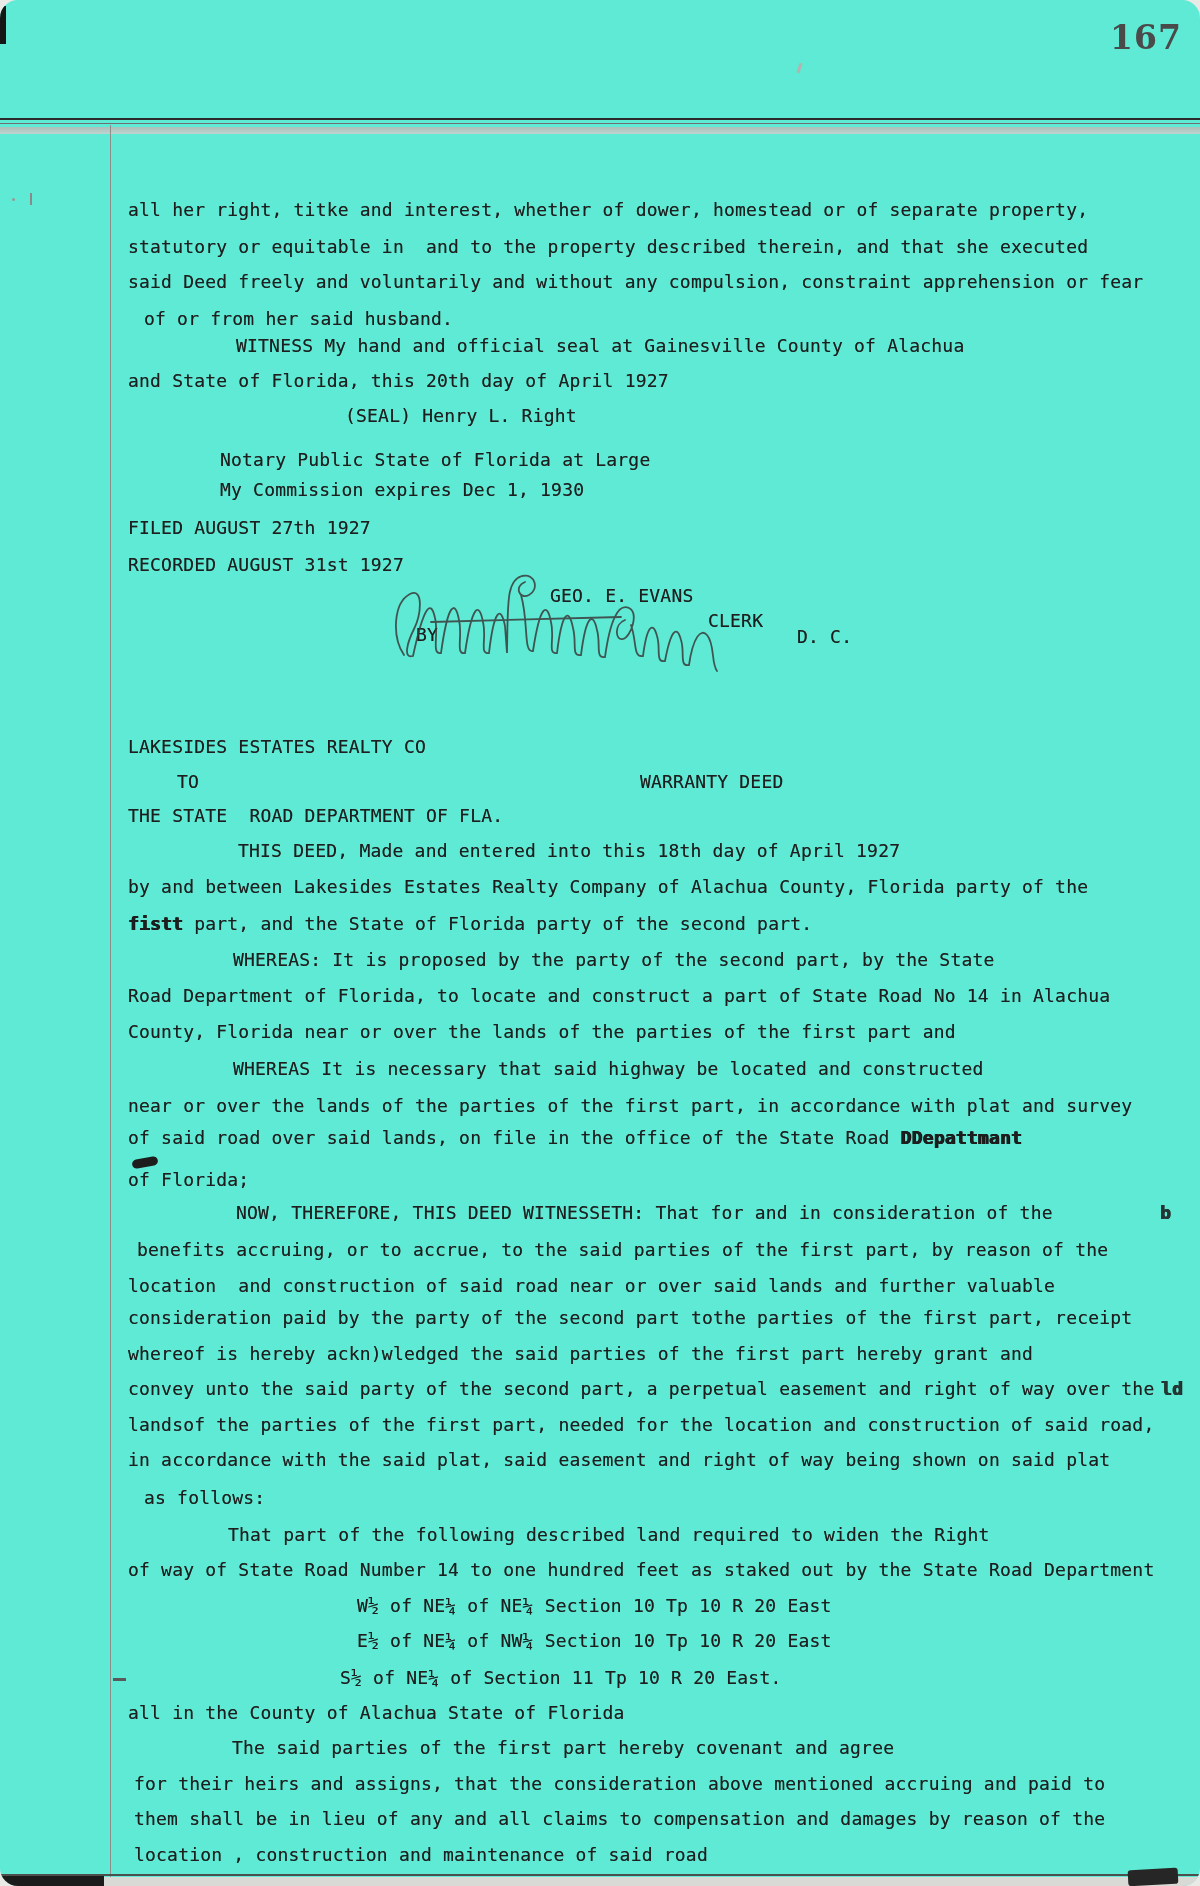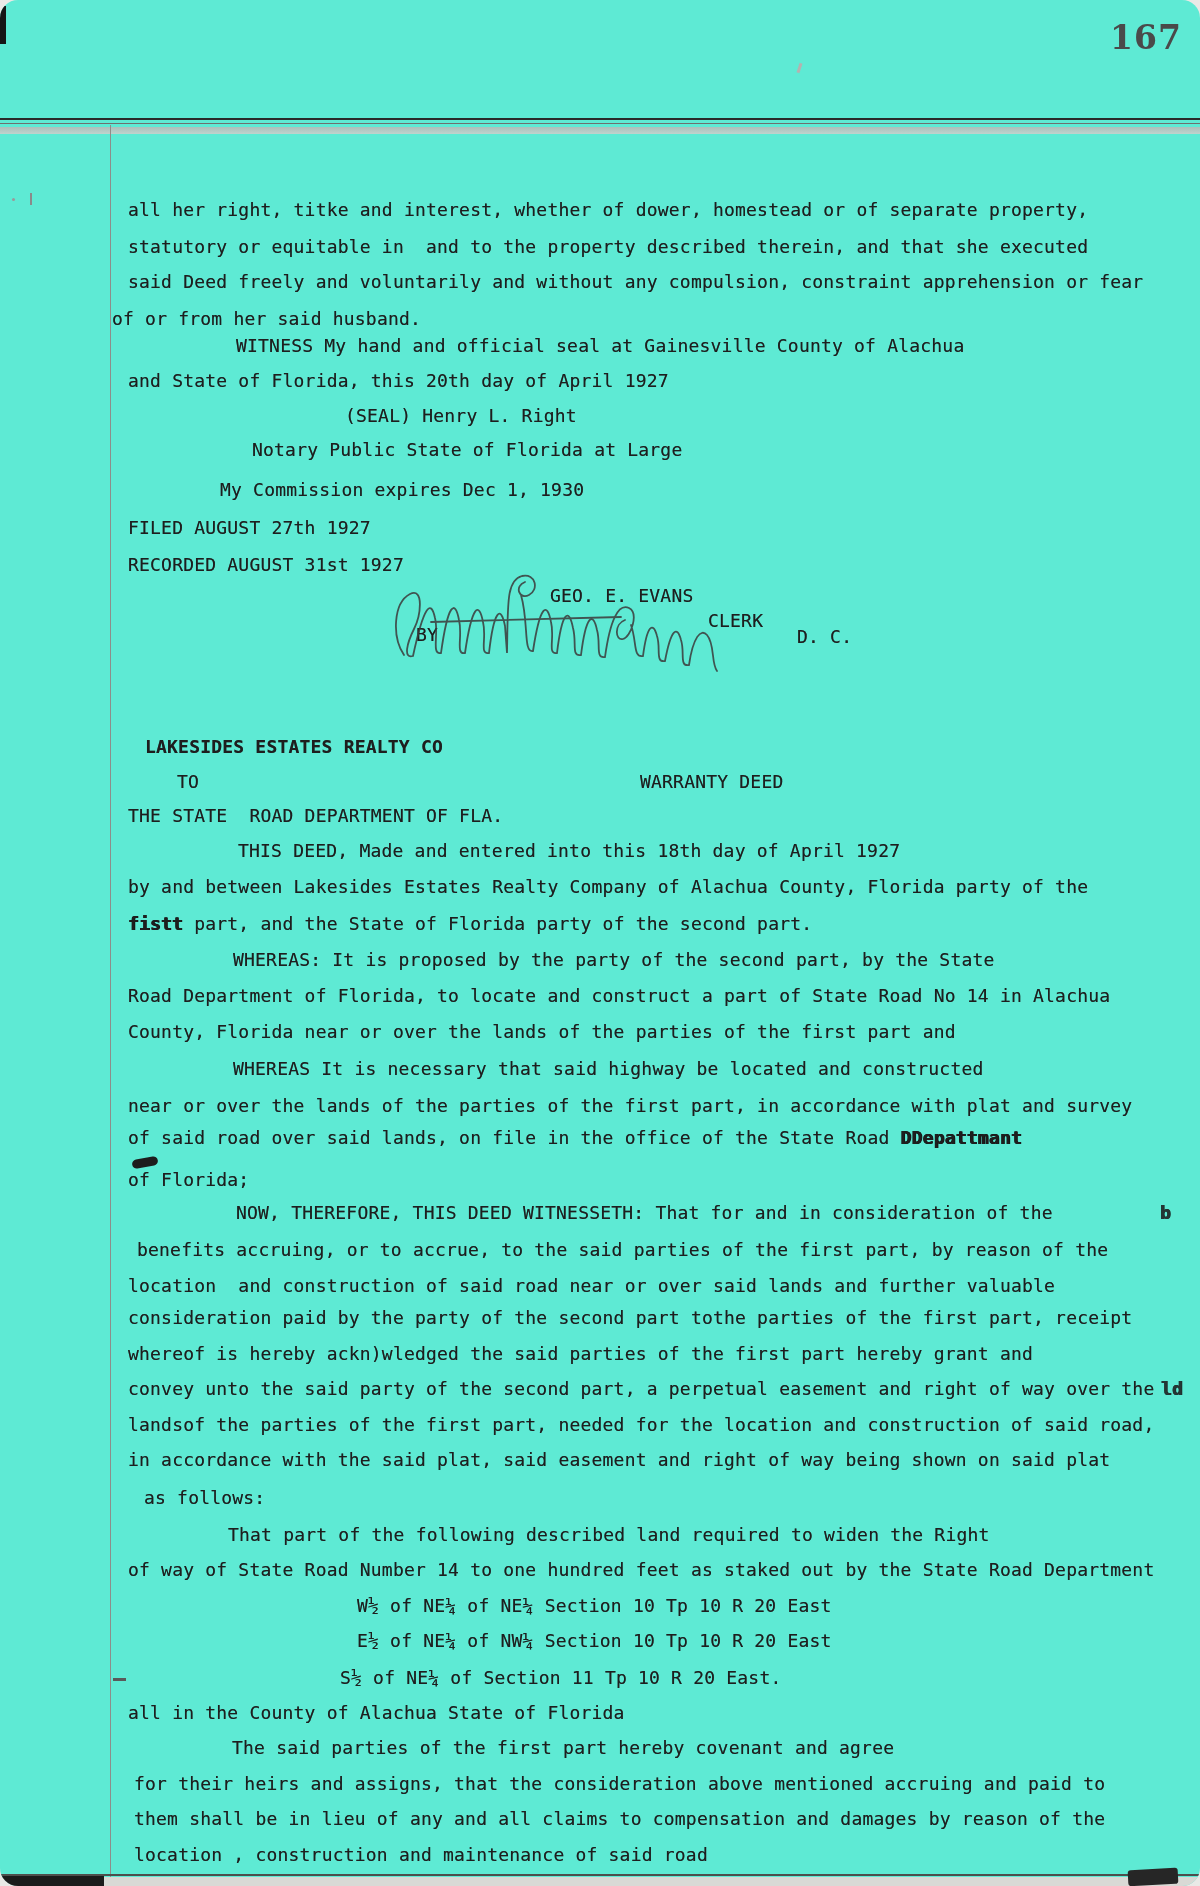--- a/index.html
+++ b/index.html
@@ -72,29 +72,29 @@
   <div class="ink ink-speck-1"></div>
   <div class="ink ink-speck-2"></div>
   <div class="ink ink-speck-3"></div>
   <div class="ink ink-blob-bl"></div>
   <div class="ink ink-blob-br"></div>
 
   <div>
       <div class="tl" style="left: 128px; top: 200px;"><span>all her right, titke and interest, whether of dower, homestead or of separate property,</span></div>
       <div class="tl" style="left: 128px; top: 237px;"><span>statutory or equitable in  and to the property described therein, and that she executed</span></div>
       <div class="tl" style="left: 128px; top: 272px;"><span>said Deed freely and voluntarily and without any compulsion, constraint apprehension or fear</span></div>
-      <div class="tl" style="left: 112px; top: 309px;"><span>of or from her said husband.</span></div>
+      <div class="tl" style="left: 144px; top: 309px;"><span>of or from her said husband.</span></div>
       <div class="tl" style="left: 236px; top: 336px;"><span>WITNESS My hand and official seal at Gainesville County of Alachua</span></div>
       <div class="tl" style="left: 128px; top: 371px;"><span>and State of Florida, this 20th day of April 1927</span></div>
       <div class="tl" style="left: 345px; top: 406px;"><span>(SEAL) Henry L. Right</span></div>
-      <div class="tl" style="left: 220px; top: 440px; margin-left: 32px;"><span>Notary Public State of Florida at Large</span></div>
+      <div class="tl" style="left: 220px; top: 450px;"><span>Notary Public State of Florida at Large</span></div>
       <div class="tl" style="left: 220px; top: 480px;"><span>My Commission expires Dec 1, 1930</span></div>
       <div class="tl" style="left: 128px; top: 518px;"><span>FILED AUGUST 27th 1927</span></div>
       <div class="tl" style="left: 128px; top: 555px;"><span>RECORDED AUGUST 31st 1927</span></div>
-      <div class="tl" style="left: 145px; top: 737px; font-weight: bold;"><span>LAKESIDES ESTATES REALTY CO</span></div>
+      <div class="tl" style="left: 128px; top: 737px;"><span>LAKESIDES ESTATES REALTY CO</span></div>
       <div class="tl" style="left: 177px; top: 772px;"><span>TO</span></div>
       <div class="tl" style="left: 640px; top: 772px;"><span>WARRANTY DEED</span></div>
       <div class="tl" style="left: 128px; top: 806px;"><span>THE STATE  ROAD DEPARTMENT OF FLA.</span></div>
       <div class="tl" style="left: 238px; top: 841px;"><span>THIS DEED, Made and entered into this 18th day of April 1927</span></div>
       <div class="tl" style="left: 128px; top: 877px;"><span>by and between Lakesides Estates Realty Company of Alachua County, Florida party of the</span></div>
       <div class="tl" style="left: 128px; top: 914px;"><span class="ov">fistt</span><span> part, and the State of Florida party of the second part.</span></div>
       <div class="tl" style="left: 233px; top: 950px;"><span>WHEREAS: It is proposed by the party of the second part, by the State</span></div>
       <div class="tl" style="left: 128px; top: 986px;"><span>Road Department of Florida, to locate and construct a part of State Road No 14 in Alachua</span></div>
       <div class="tl" style="left: 128px; top: 1022px;"><span>County, Florida near or over the lands of the parties of the first part and</span></div>
       <div class="tl" style="left: 233px; top: 1059px;"><span>WHEREAS It is necessary that said highway be located and constructed</span></div>

